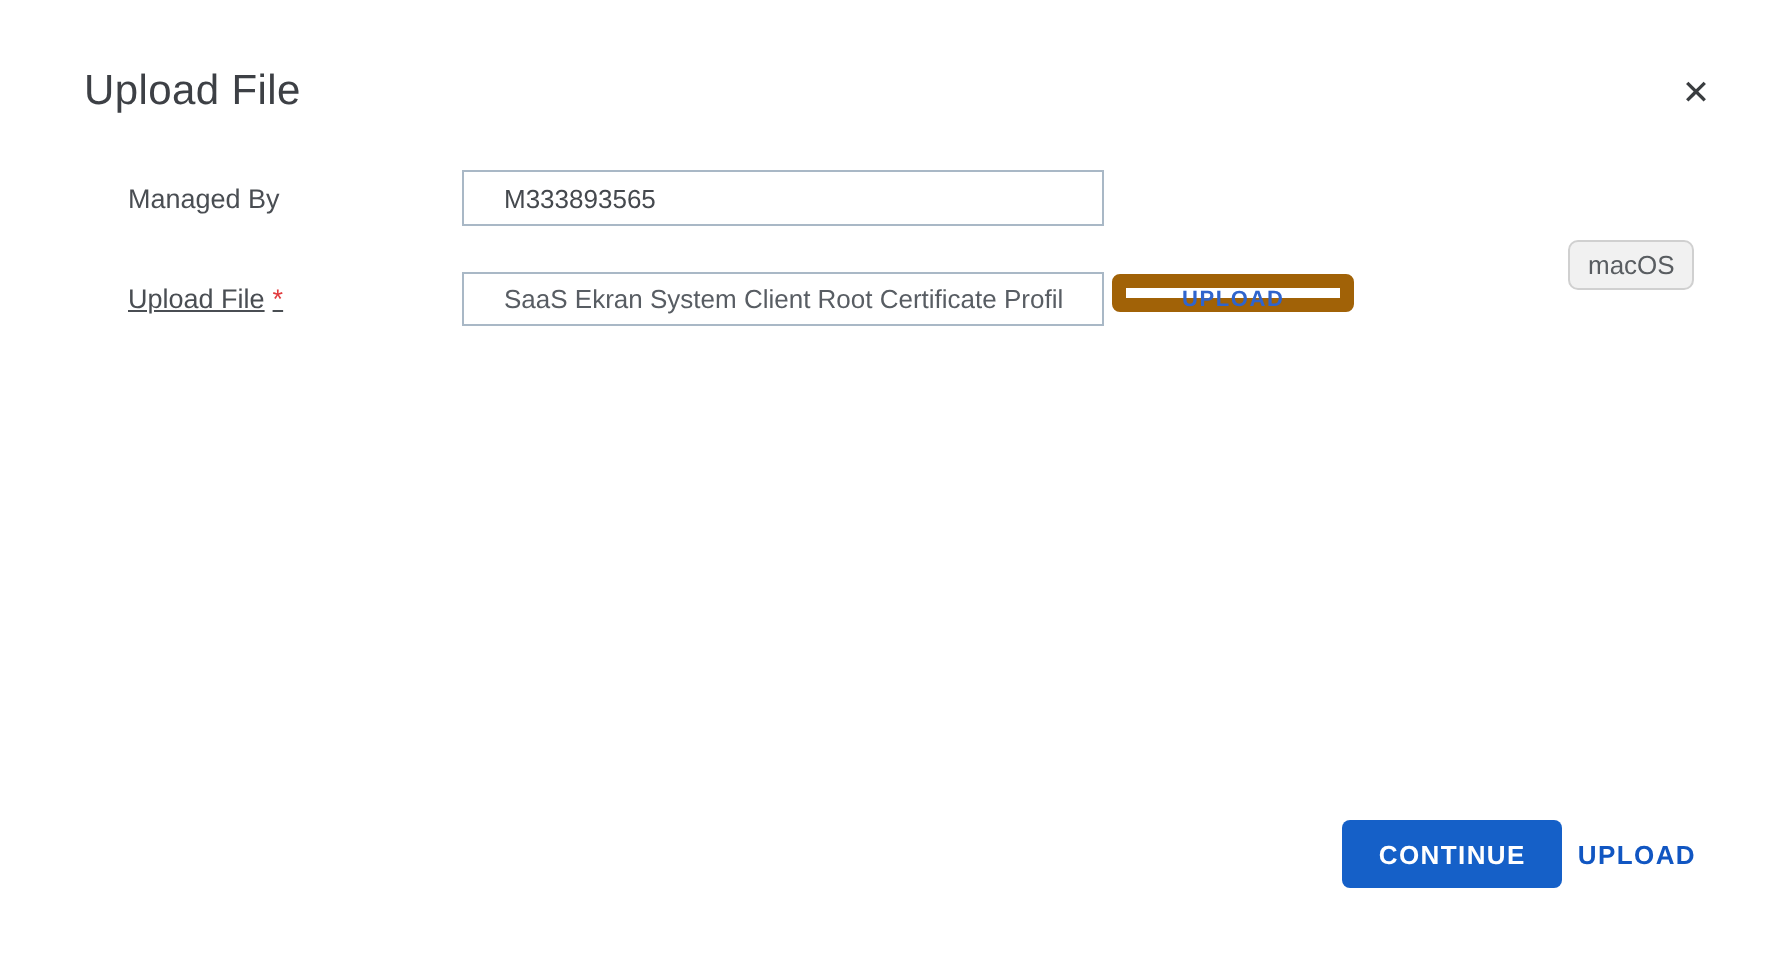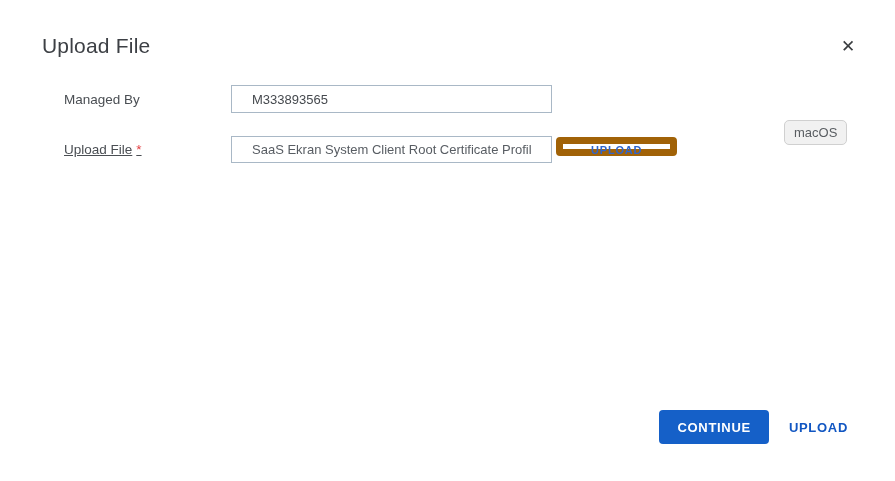--- a/index.html
+++ b/index.html
@@ -81,21 +81,21 @@
     display: inline-flex; align-items: center;
     background: #f1f1f1;
     border: 1px solid #d0d0d0;
     border-radius: 5px;
     font-size: 13px;
     color: #595d61;
   }
   .footer {
     position: absolute;
     right: 47px; bottom: 37px;
-    display: flex; gap: 20px;
+    display: flex; gap: 8px;
   }
   .continue-btn {
     height: 34px;
     padding: 0 18px;
     background: #1560c8;
     border: none;
     border-radius: 4px;
     color: #ffffff;
     font-family: "Liberation Sans", sans-serif;
     font-size: 13px;

